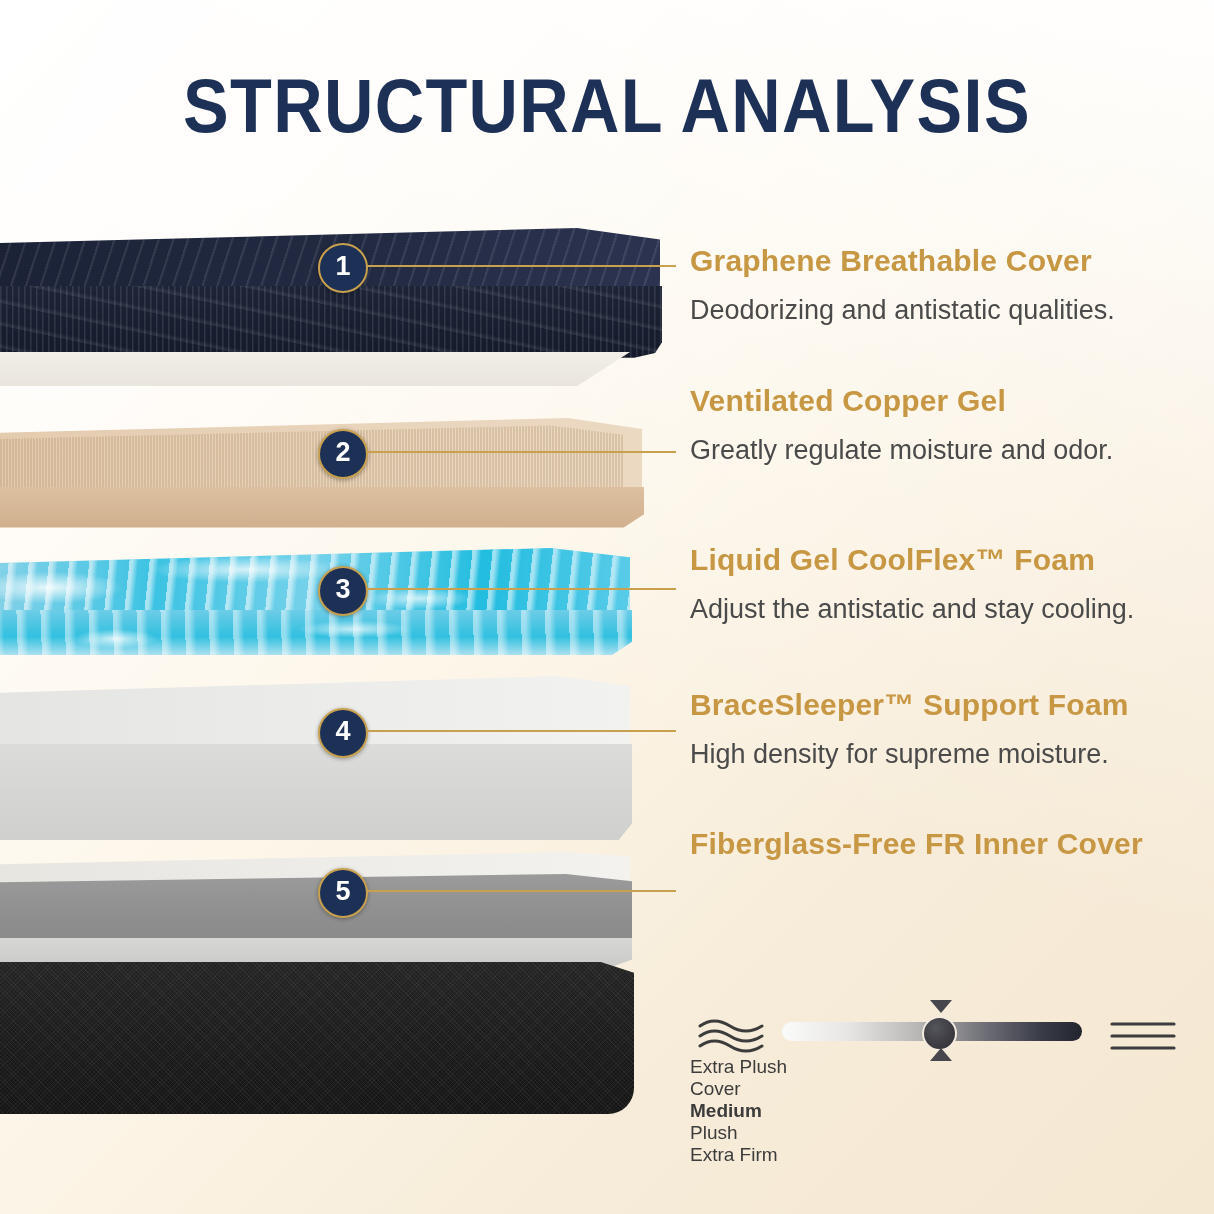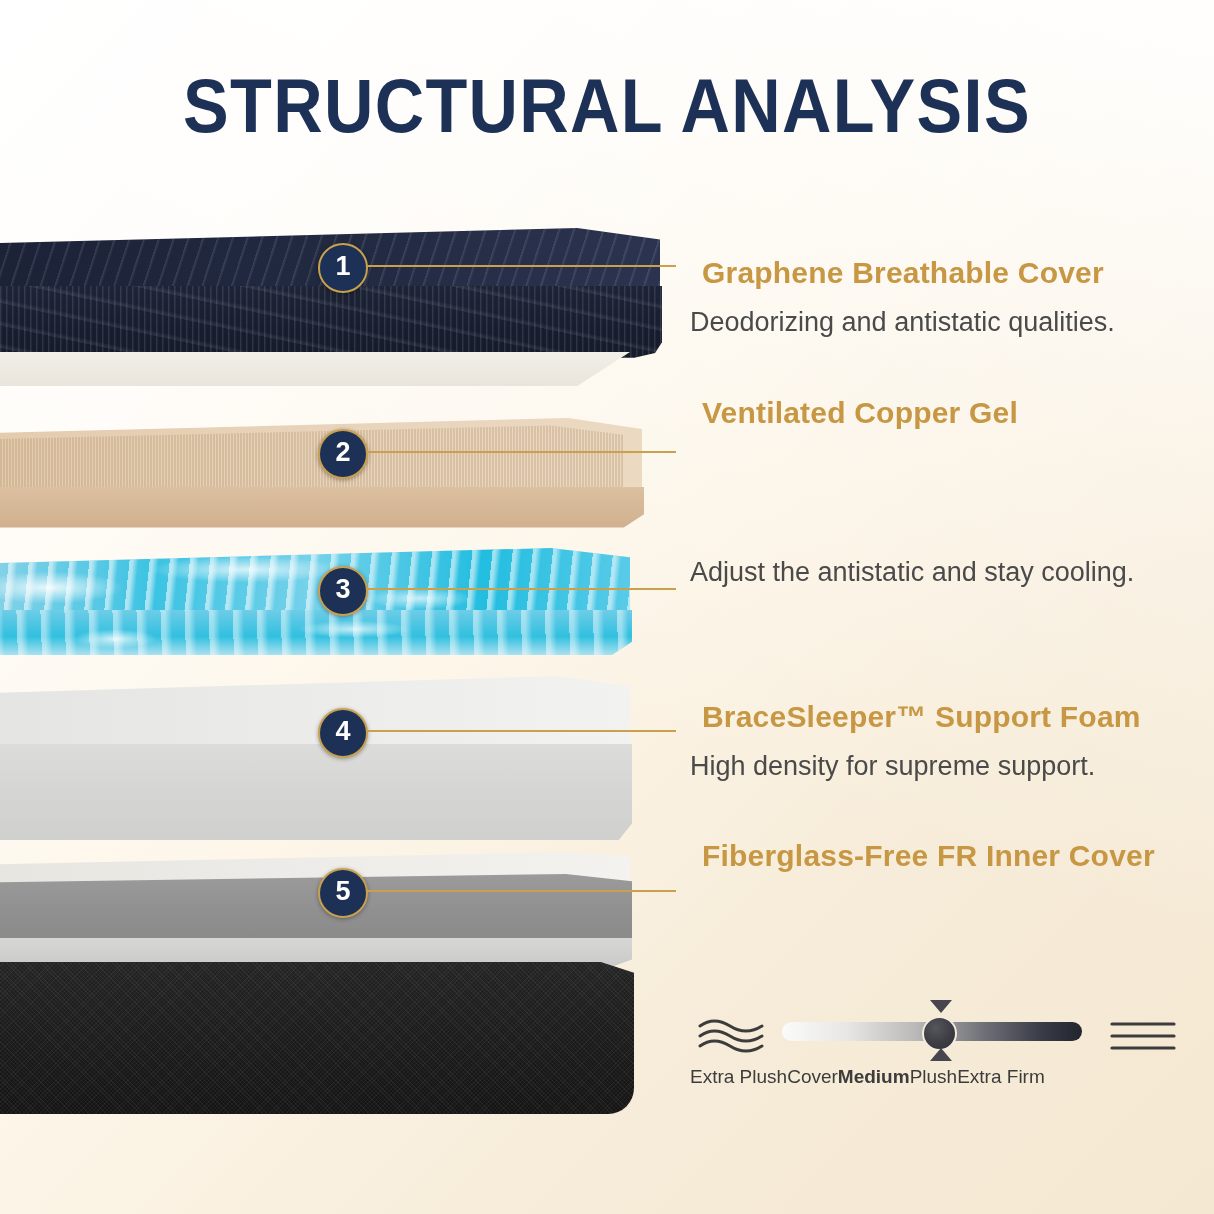--- a/index.html
+++ b/index.html
@@ -195,21 +195,21 @@
   }
   .leader {
     position: absolute;
     height: 2px;
     background: #c9a14e;
   }
 
   
   .info { position: absolute; z-index: 8; left: 690px; width: 510px; }
   .info h3 {
-    margin: 12px;
+    margin: 0;
     color: #c79743;
     font-size: 30px;
     font-weight: bold;
     line-height: 1.22;
     letter-spacing: .2px;
   }
   .info p {
     margin: 13px 0 0 0;
     color: #4a4a4a;
     font-size: 27px;
@@ -235,22 +235,22 @@
     left: 240px; top: 0px;
     border-left: 11px solid transparent; border-right: 11px solid transparent;
     border-top: 13px solid #46464c;
   }
   .fm-arrow.down {
     left: 240px; top: 48px;
     border-left: 11px solid transparent; border-right: 11px solid transparent;
     border-bottom: 13px solid #46464c;
   }
   .fm-labels {
-    position: absolute; left: 0; top: 66px; width: 500px;
-    display: flex; justify-content: flex-start; align-items: baseline;
+    position: absolute; left: 0; top: 56px; width: 500px;
+    display: flex; justify-content: flex-start; align-items: baseline; flex-direction: column;
   }
   .fm-labels span {
     color: #3c3c3c; font-size: 19px; white-space: nowrap;
   }
   .fm-labels span.sel { font-weight: bold; }
   .fm-icon { position: absolute; }
   .fm-icon.plush { left: 6px; top: 14px; }
   .fm-icon.firm  { left: 418px; top: 16px; }
 </style>
 </head>
@@ -316,29 +316,31 @@
     <div class="leader" style="left:366px; top:890px; width:310px;"></div>
   </div>
 
   <div class="info" style="top:243px;">
     <h3>Graphene Breathable Cover</h3>
     <p>Deodorizing and antistatic qualities.</p>
   </div>
 
   <div class="info" style="top:383px;">
     <h3><span>Ventilated Copper Gel</span><br></h3>
+    <p>Greatly regulate moisture and odor.</p>
   </div>
 
   <div class="info" style="top:542px;">
+    <h3>Liquid Gel CoolFlex™ Foam</h3>
     <p>Adjust the antistatic and stay cooling.</p>
   </div>
 
   <div class="info" style="top:687px;">
     <h3>BraceSleeper™ Support Foam</h3>
-    <p>High density for supreme support.</p>
+    <p>High density for supreme moisture.</p>
   </div>
 
   <div class="info" style="top:826px;">
     <h3>Fiberglass-Free FR Inner Cover</h3>
   </div>
 
   <div class="firmness">
 
     <span class="fm-icon plush">
       <svg width="72" height="44" viewBox="0 0 72 44">

